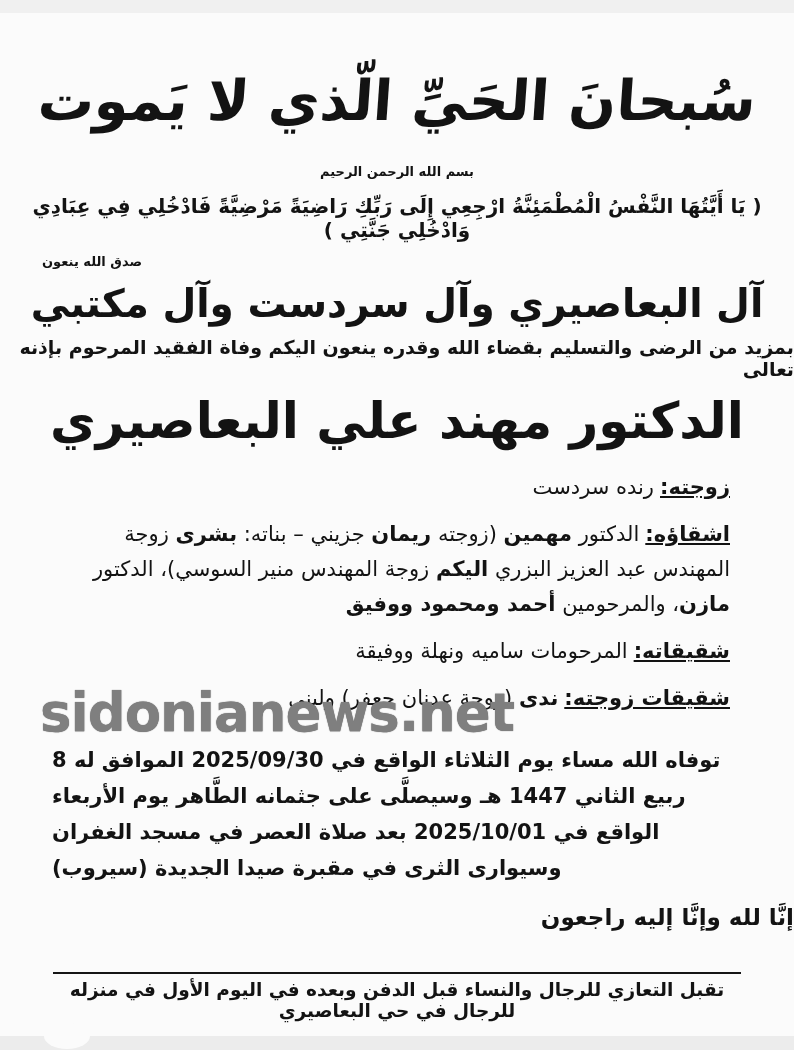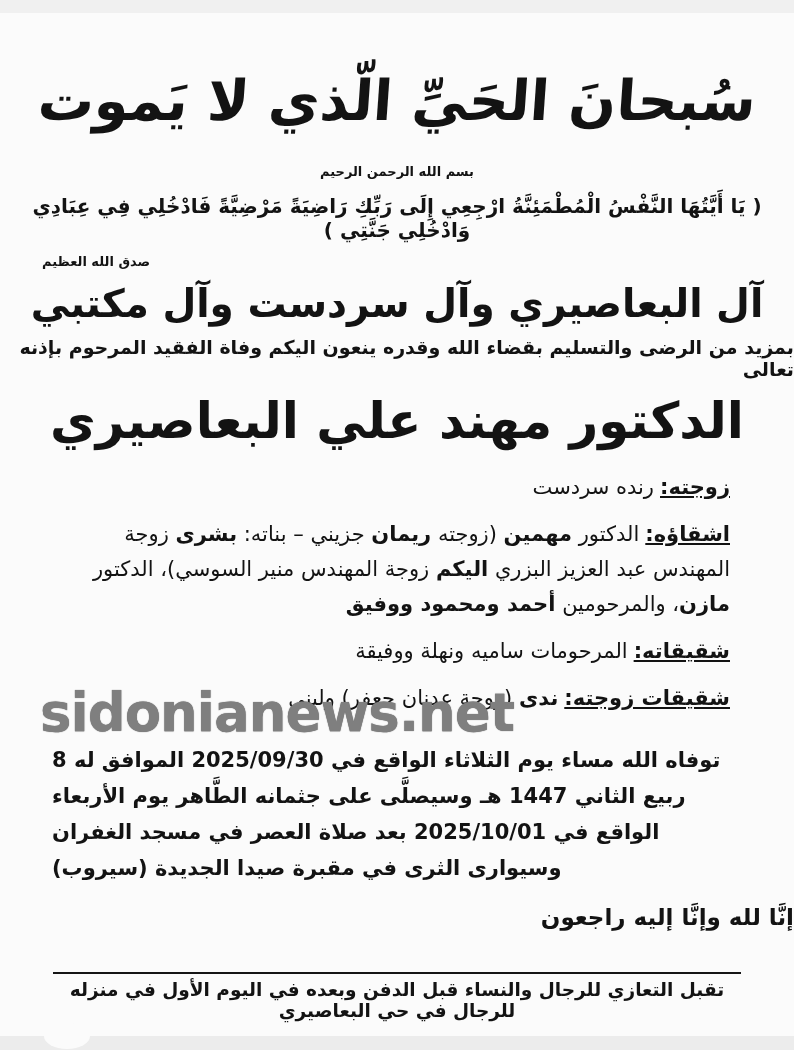--- a/index.html
+++ b/index.html
@@ -137,21 +137,21 @@
 <div class="page">
 
   <div class="top-strip"></div>
 
   <div class="calligraphy">سُبحانَ الحَيِّ الّذي لا يَموت</div>
 
   <div class="bismillah">بسم الله الرحمن الرحيم</div>
 
   <div class="verse">( يَا أَيَّتُهَا النَّفْسُ الْمُطْمَئِنَّةُ ارْجِعِي إِلَى رَبِّكِ رَاضِيَةً مَرْضِيَّةً فَادْخُلِي فِي عِبَادِي وَادْخُلِي جَنَّتِي )</div>
 
-  <div class="attribution">صدق الله العظيم</div>
+  <div class="attribution">صدق الله ينعون</div>
 
   <div class="families">آل البعاصيري وآل سردست وآل مكتبي</div>
 
   <div class="intro">بمزيد من الرضى والتسليم بقضاء الله وقدره ينعون اليكم وفاة الفقيد المرحوم بإذنه تعالى</div>
 
   <div class="deceased-name">الدكتور مهند علي البعاصيري</div>
 
   <div class="details">
     <p><span class="lbl">زوجته:</span><span>رنده سردست</span></p>
 

